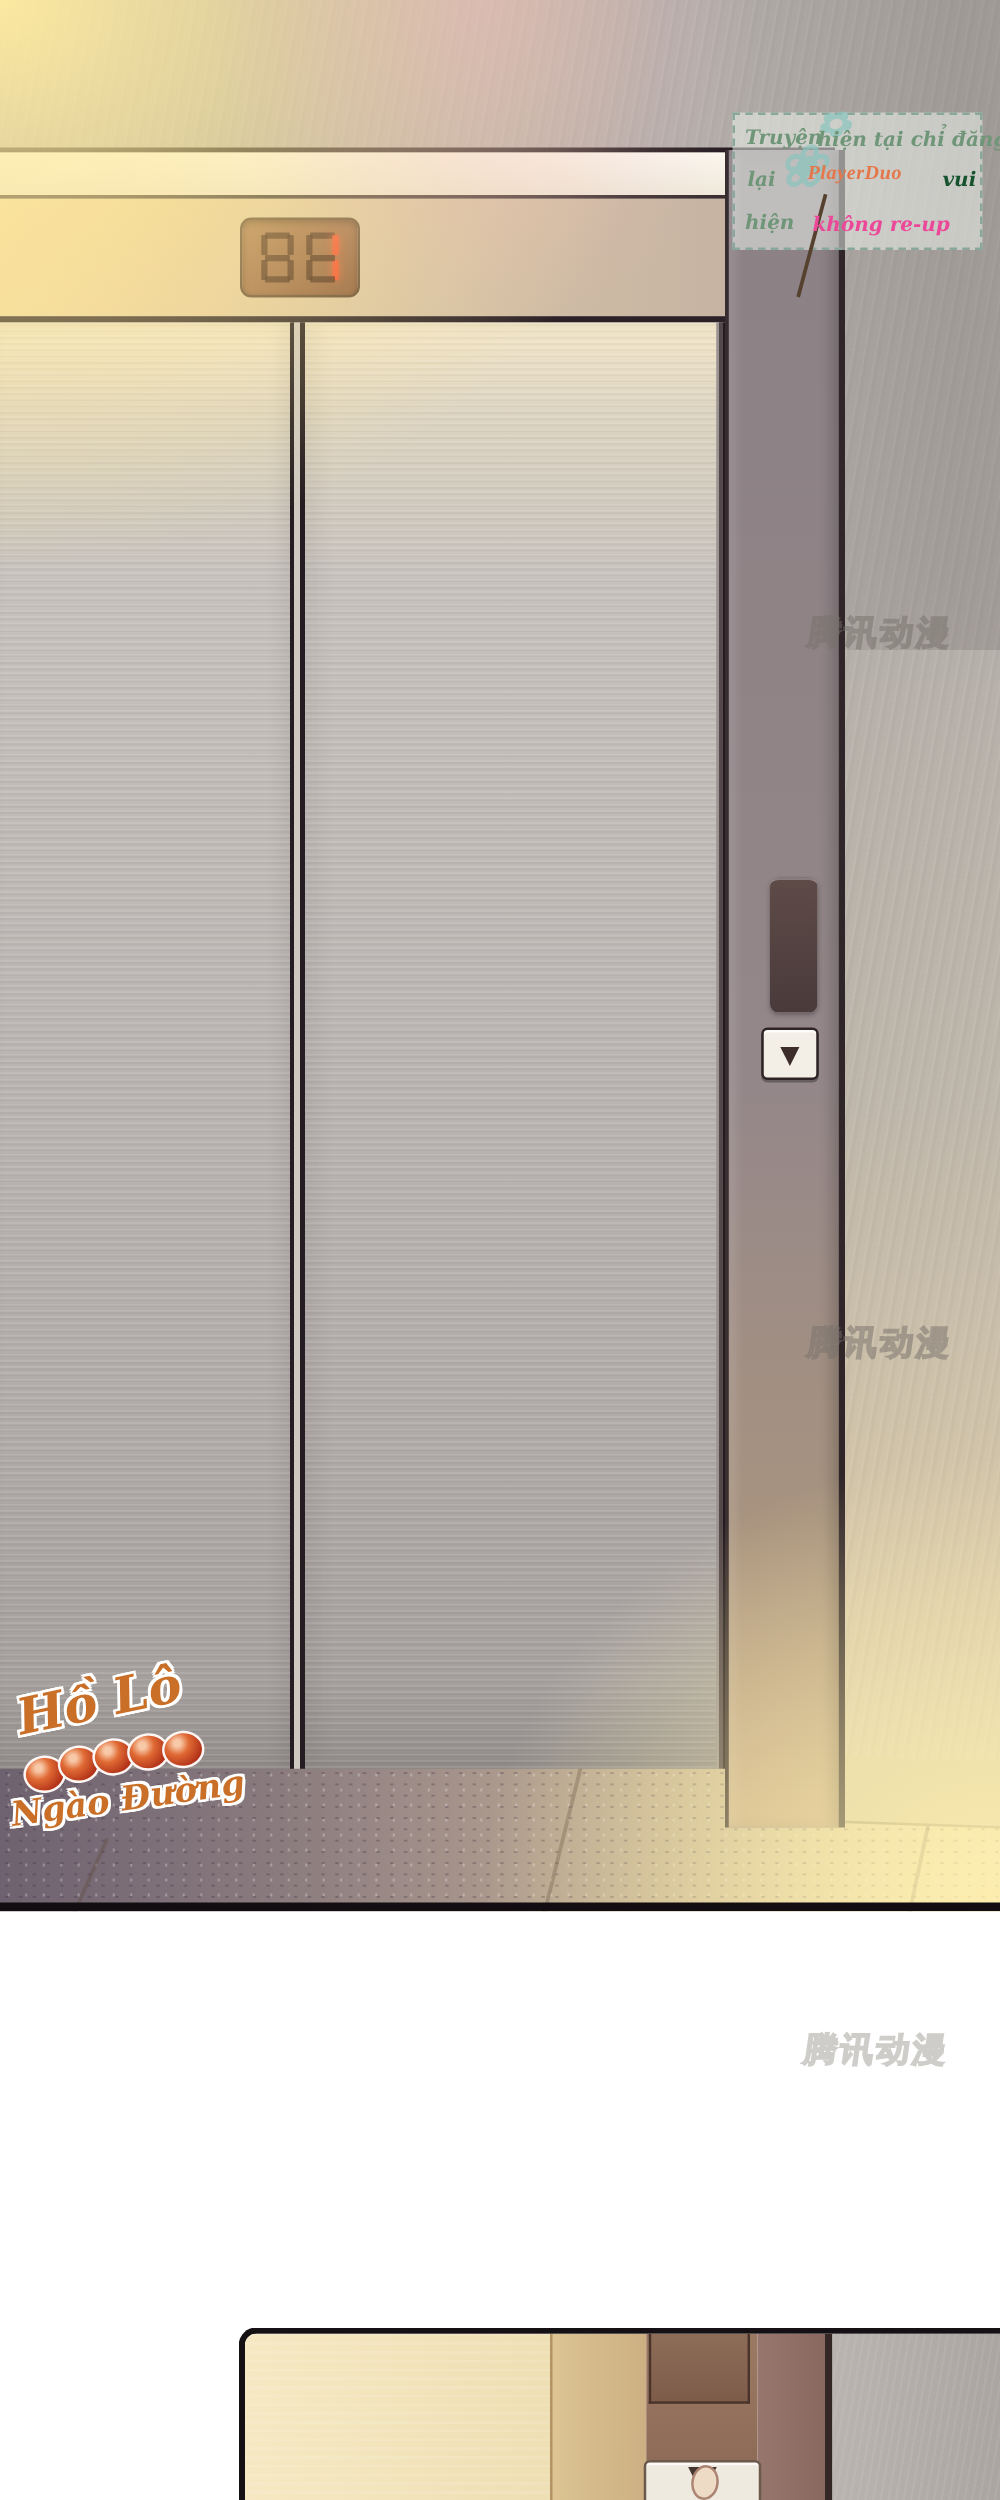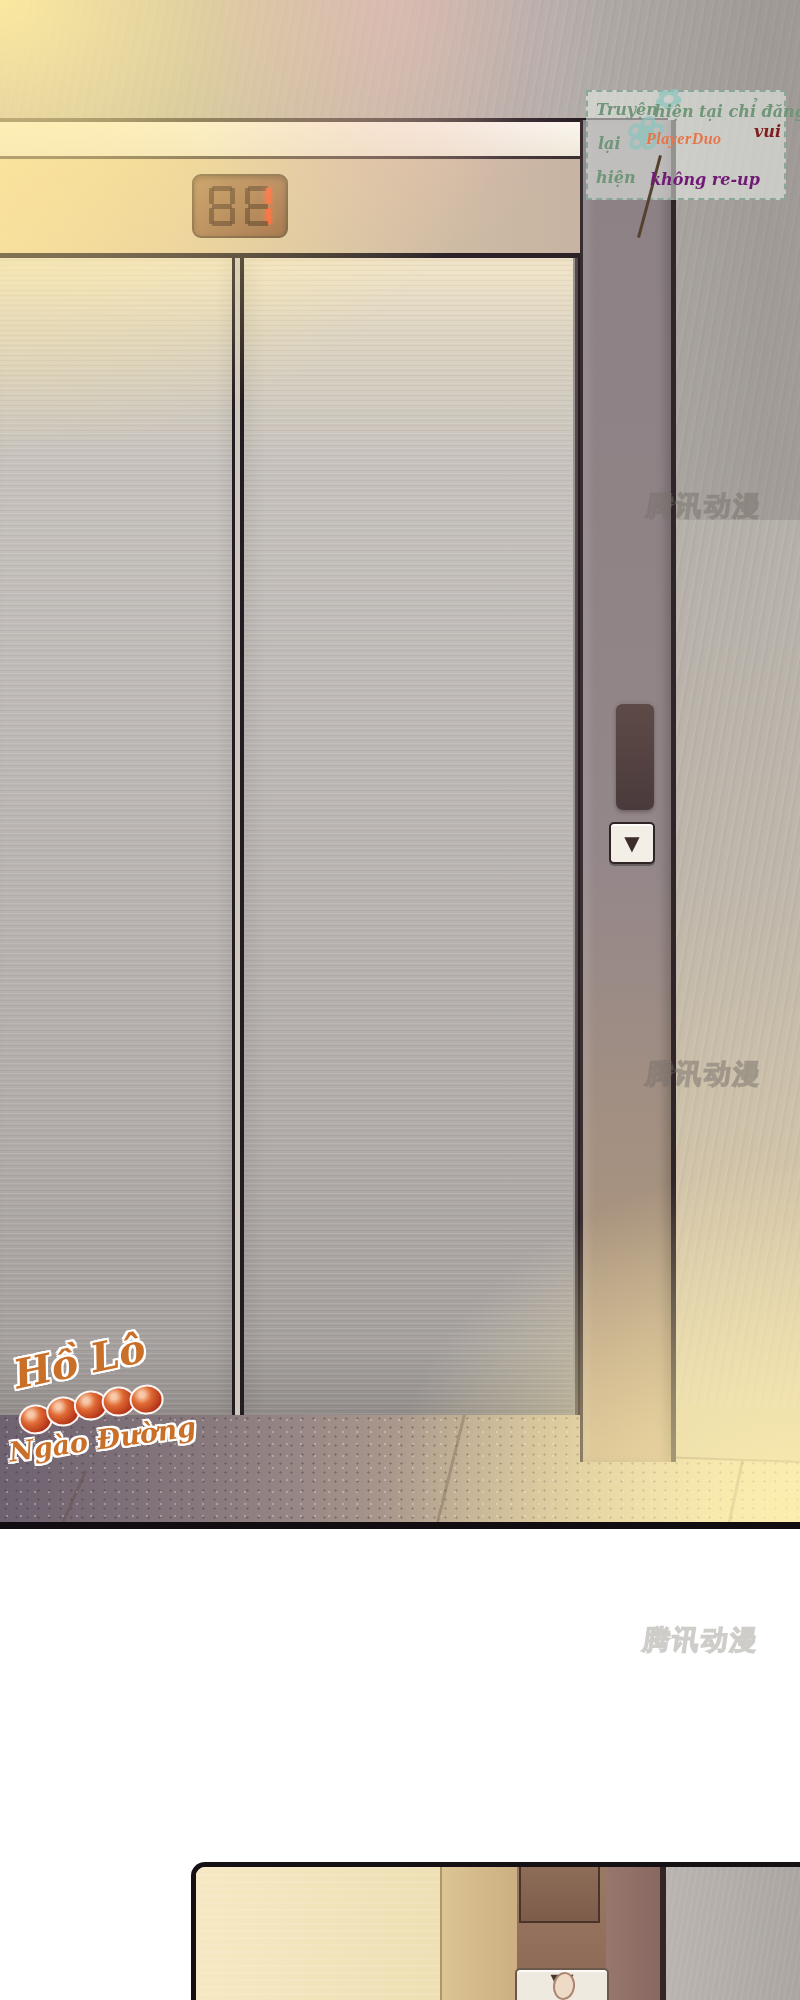--- a/index.html
+++ b/index.html
@@ -211,23 +211,23 @@
     <div class="abs glow glow-br"></div>
 
     <div class="abs credit">
       <span class="flower" style="left:34px;top:14px;font-size:46px;">❀</span>
       <span class="flower" style="left:66px;top:-12px;font-size:30px;transform:rotate(25deg);">✿</span>
       <span class="branch" style="left:60px;top:62px;"></span>
       <span class="t" style="left:8px;top:8px;color:#6f9678;">Truyện</span>
       <span class="t" style="left:66px;top:10px;color:#6f9678;">hiện tại chỉ đăng</span>
       <span class="t" style="left:10px;top:42px;color:#6f9678;">lại</span>
       <span class="t brand" style="left:58px;top:38px;color:#e5764a;">PlayerDuo</span>
-      <span class="t" style="left:166px;top:30px;color:#7f1d1d;">vui</span>
+      <span class="t" style="left:166px;top:42px;color:#14532d;">vui</span>
       <span class="t" style="left:8px;top:76px;color:#6f9678;">hiện</span>
-      <span class="t" style="left:62px;top:78px;color:#701a75;">không re-up</span>
+      <span class="t" style="left:62px;top:78px;color:#ec4899;">không re-up</span>
     </div>
 
     <div class="abs wm" style="left:646px;top:488px;">腾讯动漫</div>
     <div class="abs wm" style="left:646px;top:1056px;">腾讯动漫</div>
 
     <div class="abs logo">
       <span class="l1">Hồ Lô</span>
       <span class="berry" style="left:16px;top:72px;"></span>
       <span class="berry" style="left:44px;top:66px;"></span>
       <span class="berry" style="left:72px;top:62px;"></span>

